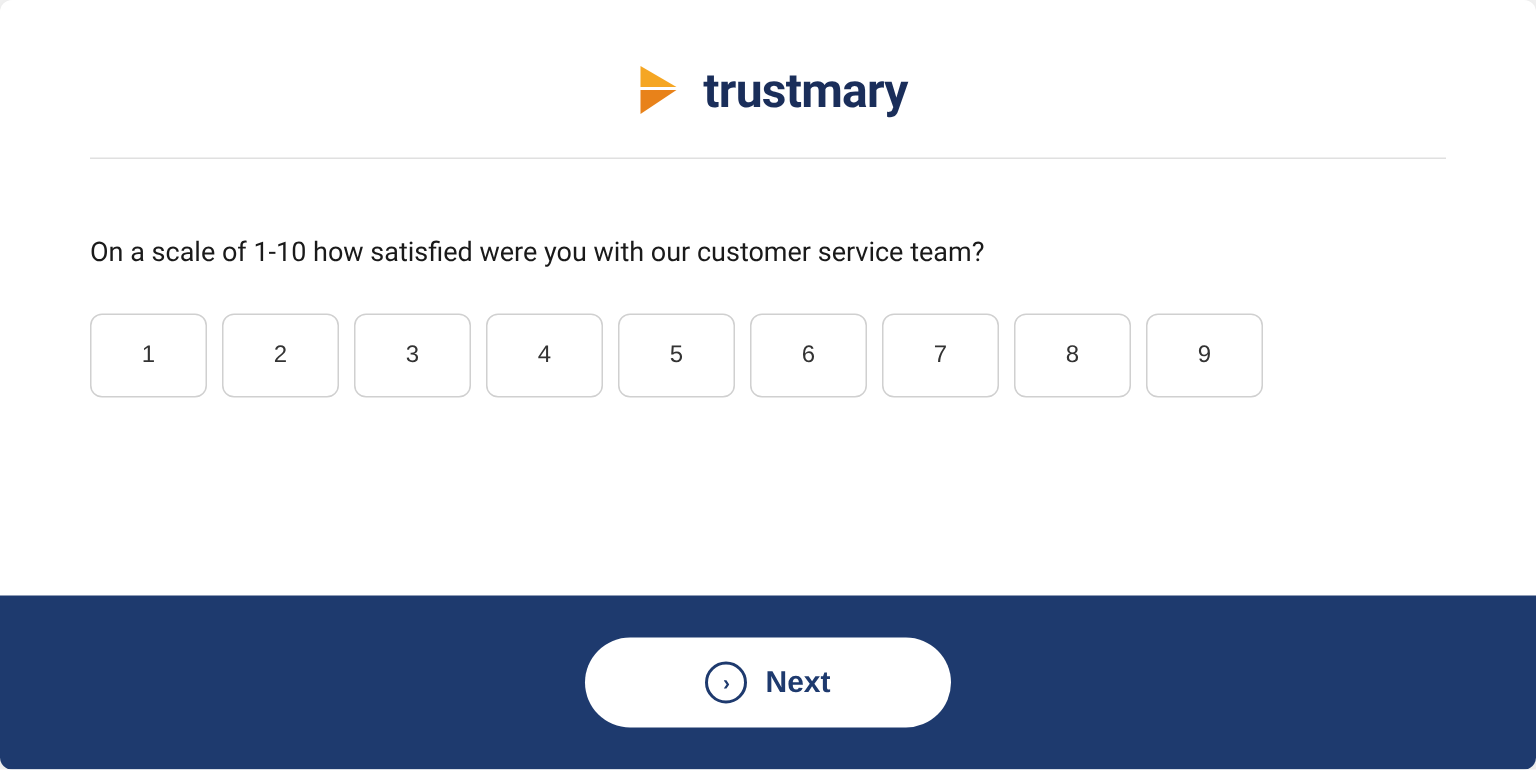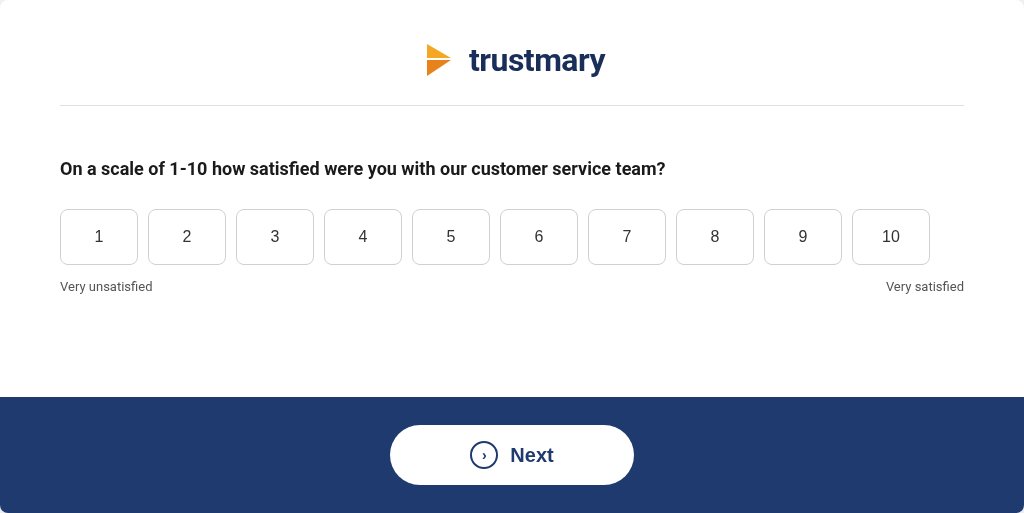--- a/index.html
+++ b/index.html
@@ -56,21 +56,21 @@
       color: #1a2e5a;
       letter-spacing: -0.5px;
     }
 
     .question-section {
       padding: 20px 0;
     }
 
     .question-text {
       font-size: 18px;
-      font-weight: 700;
+      font-weight: 400;
       color: #1a1a1a;
       margin-bottom: 28px;
       line-height: 1.4;
     }
 
     .rating-scale {
       display: flex;
       gap: 10px;
       margin-bottom: 14px;
     }
@@ -168,27 +168,22 @@
       <div class="rating-scale" id="rating-scale">
       <button class="rating-button">1</button>
           <button class="rating-button">2</button>
           <button class="rating-button">3</button>
           <button class="rating-button">4</button>
           <button class="rating-button">5</button>
           <button class="rating-button">6</button>
           <button class="rating-button">7</button>
           <button class="rating-button">8</button>
           <button class="rating-button">9</button>
-          <button class="rating-button">10</button>
         </div>
 
-      <div class="scale-labels">
-        <span class="scale-label">Very unsatisfied</span>
-        <span class="scale-label">Very satisfied</span>
-      </div>
     </div>
 
   </div>
 
   <div class="footer-bar">
     <button class="next-button">
       <div class="next-button-chevron">›</div>
       <span class="next-button-label">Next</span>
     </button>
   </div>

